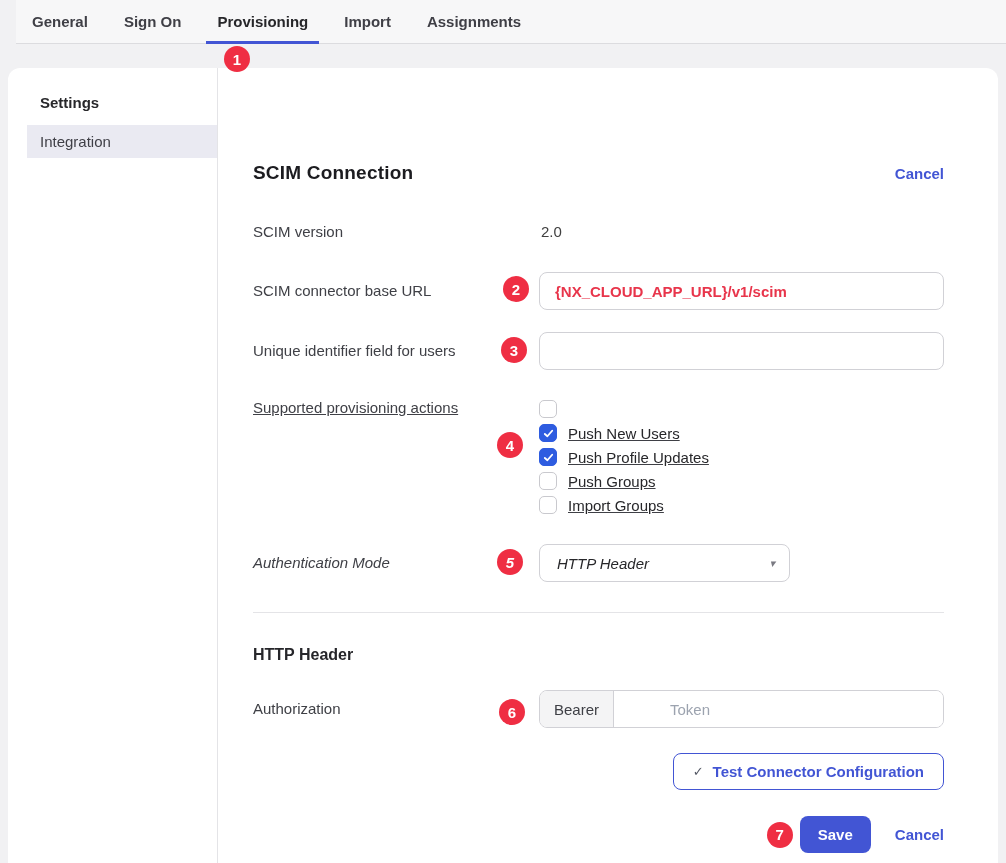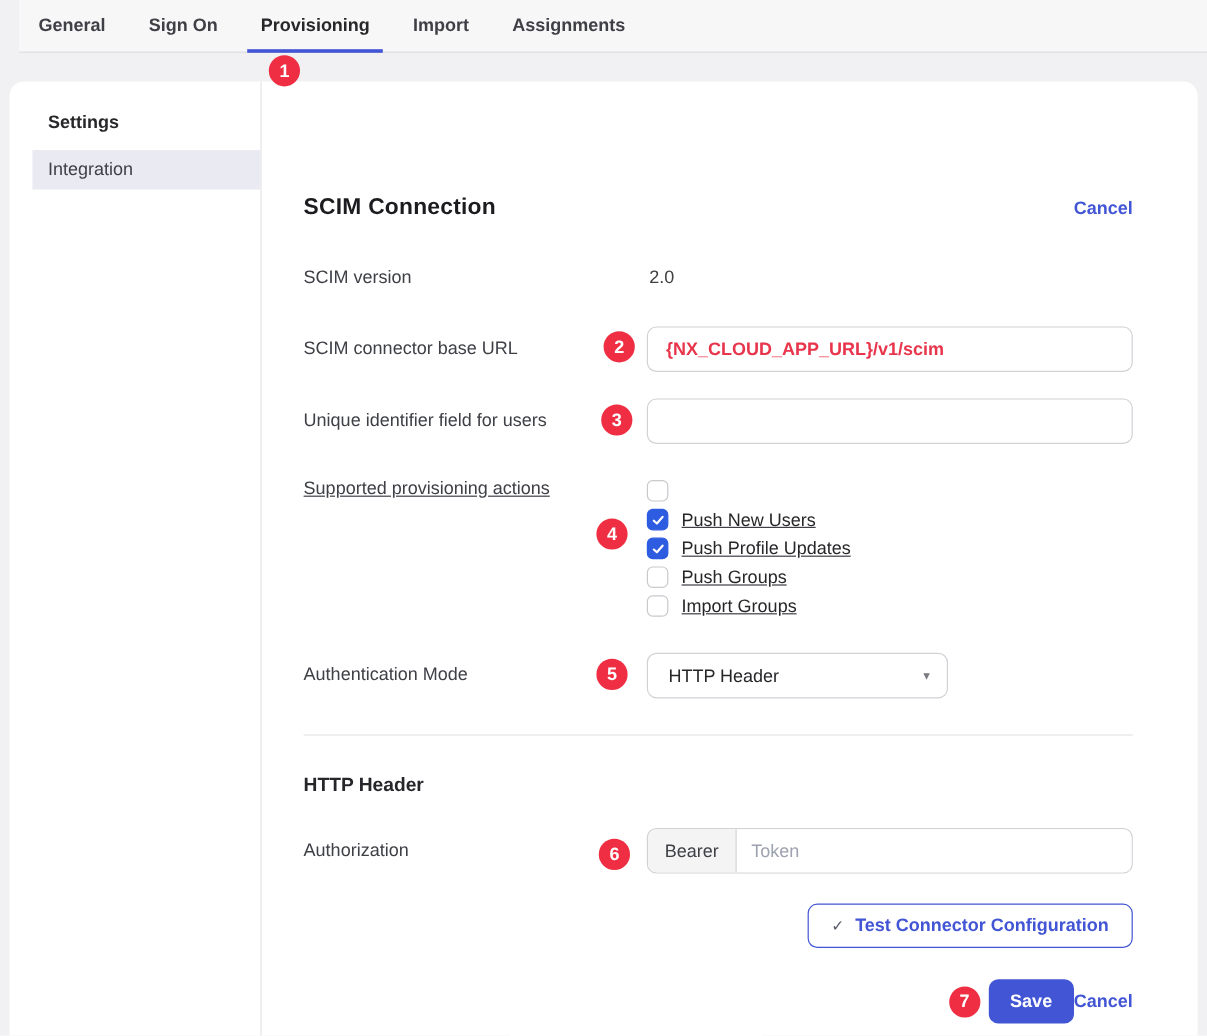--- a/index.html
+++ b/index.html
@@ -175,21 +175,21 @@
   }
   .checkbox svg { display: none; }
   .checkbox[data-checked="true"] {
     background: #2e5ce0;
     border-color: #2e5ce0;
   }
   .checkbox[data-checked="true"] svg { display: block; }
   .cb-label { font-size: 15px; color: #27272a; }
 
   
-  .row-auth-mode { margin-bottom: 0; }
+  .row-auth-mode { margin-bottom: 0; font-style: italic; }
   .row-auth-mode .form-label { padding-top: 10px; }
   .dropdown {
     width: 251px;
     height: 38px;
     border: 1px solid #d1d1d6;
     border-radius: 8px;
     background: #fff;
     display: flex;
     align-items: center;
     justify-content: space-between;
@@ -217,20 +217,21 @@
   
   .row-authz { margin-bottom: 25px; }
   .row-authz .form-label { padding-top: 10px; }
   .input-group {
     display: flex;
     height: 38px;
     border: 1px solid #d1d1d6;
     border-radius: 8px;
     overflow: hidden;
     background: #fff;
+    gap: 44px;
   }
   .input-prefix {
     background: #f4f4f5;
     border-right: 1px solid #d1d1d6;
     display: flex;
     align-items: center;
     padding: 0 14px;
     font-size: 15px;
     color: #3f4046;
     flex-shrink: 0;
@@ -280,21 +281,21 @@
     border: none;
     border-radius: 8px;
     color: #ffffff;
     font-size: 15px;
     font-weight: 700;
     font-family: "Liberation Sans", sans-serif;
     padding: 0 18px;
     cursor: pointer;
   }
   #badge-7 { margin-right: 7px; }
-  .actions-row .btn-primary { }
+  .actions-row .btn-primary { margin-right: 24px; }
 </style>
 </head>
 <body>
 
 <nav class="tabbar">
   <div class="tab">General</div>
   <div class="tab">Sign On</div>
   <div class="tab active">Provisioning</div>
   <div class="tab">Import</div>
   <div class="tab">Assignments</div>

